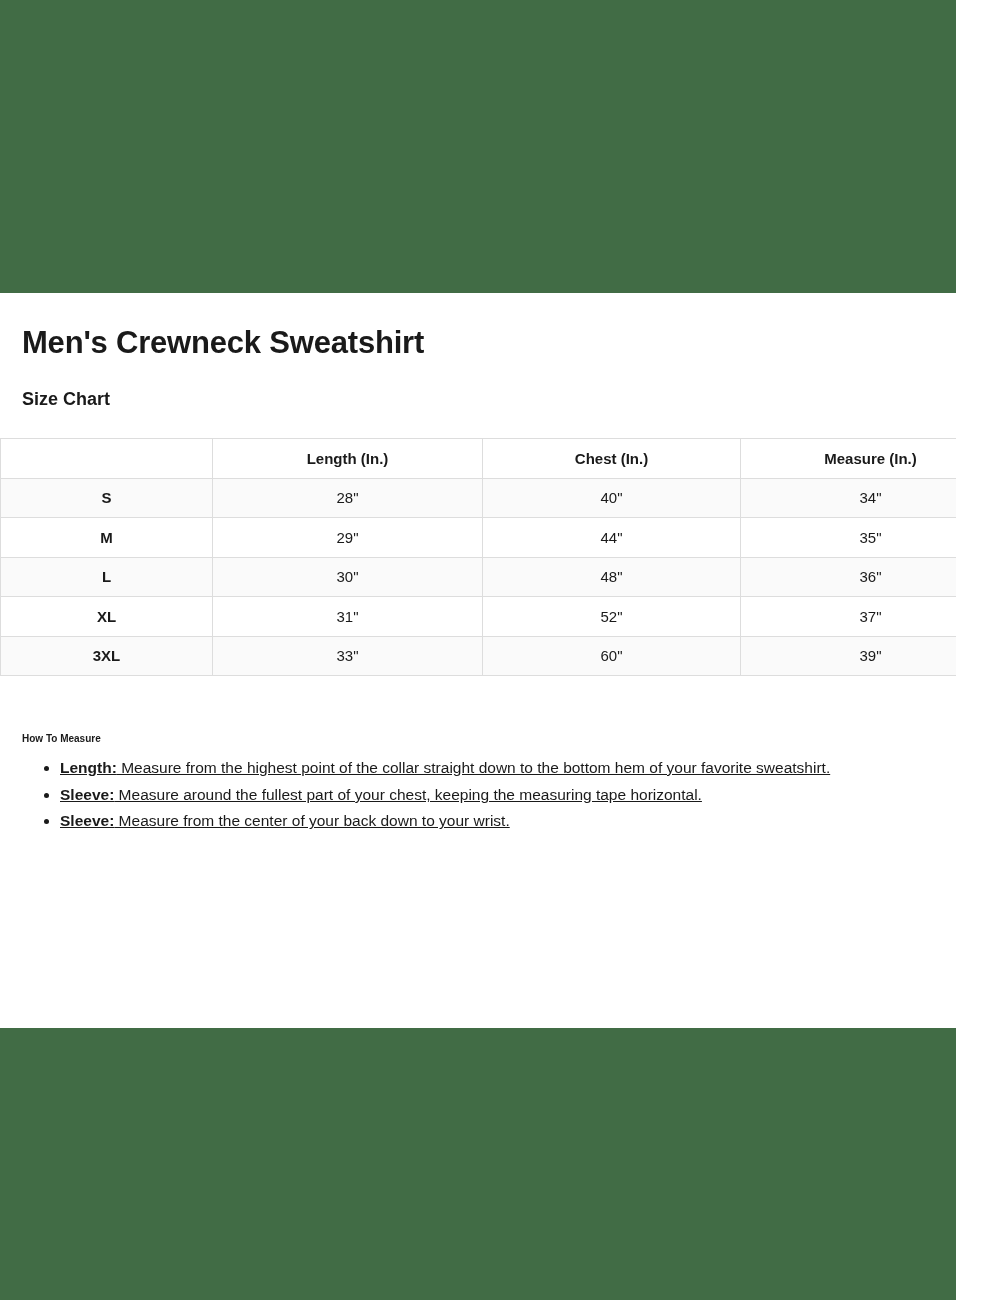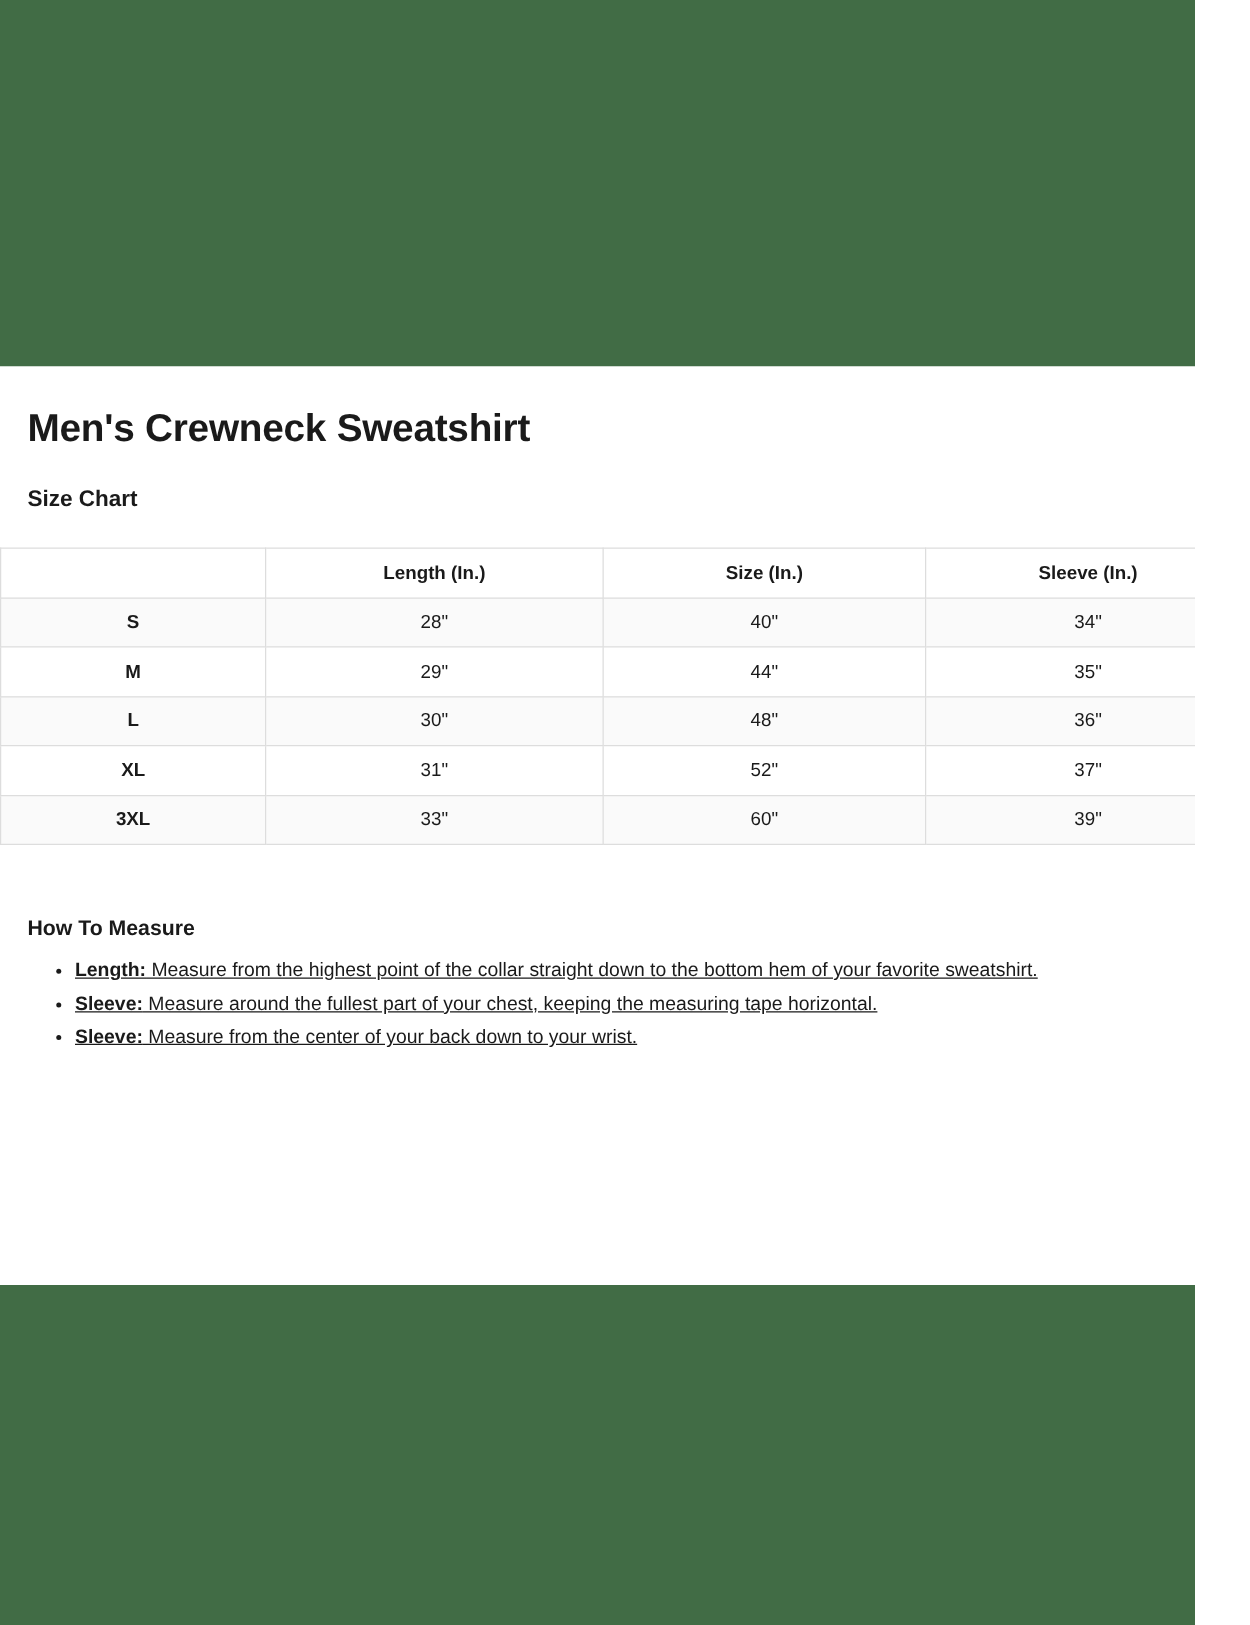--- a/index.html
+++ b/index.html
@@ -82,21 +82,21 @@
     background: #ffffff;
   }
   table.size-chart td.rowhead {
     font-weight: bold;
   }
   col.c0 { width: 212px; }
   col.c1 { width: 270px; }
   col.c2 { width: 258px; }
   col.c3 { width: 260px; }
   .how-to {
-    font-size: 17px;
+    font-size: 10px;
     font-weight: bold;
     color: #1a1a1a;
     margin-top: 57px;
   }
   ul.measure-list {
     margin: 14px 0 0 0;
     padding-left: 38px;
   }
   ul.measure-list li {
     font-size: 15.5px;
@@ -127,22 +127,22 @@
         <colgroup>
           <col class="c0">
             <col class="c1">
             <col class="c2">
             <col class="c3">
         </colgroup>
         <thead>
           <tr>
             <th></th>
             <th>Length (In.)</th>
-            <th>Size (In.)</th>
-            <th>Sleeve (In.)</th>
+            <th>Chest (In.)</th>
+            <th>Measure (In.)</th>
           </tr>
         </thead>
         <tbody>
           <tr>
             <td class="rowhead">S</td>
             <td>28"</td>
             <td>40"</td>
             <td>34"</td>
           </tr>
           <tr>

